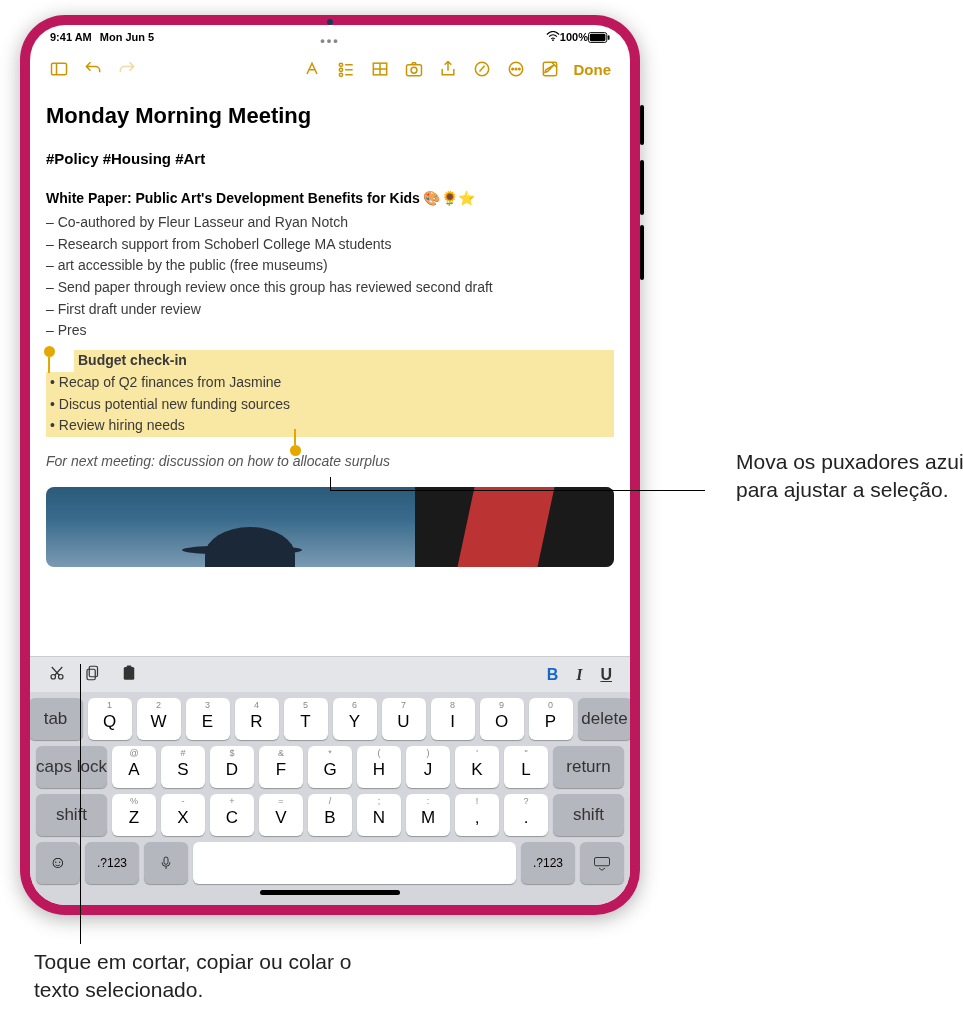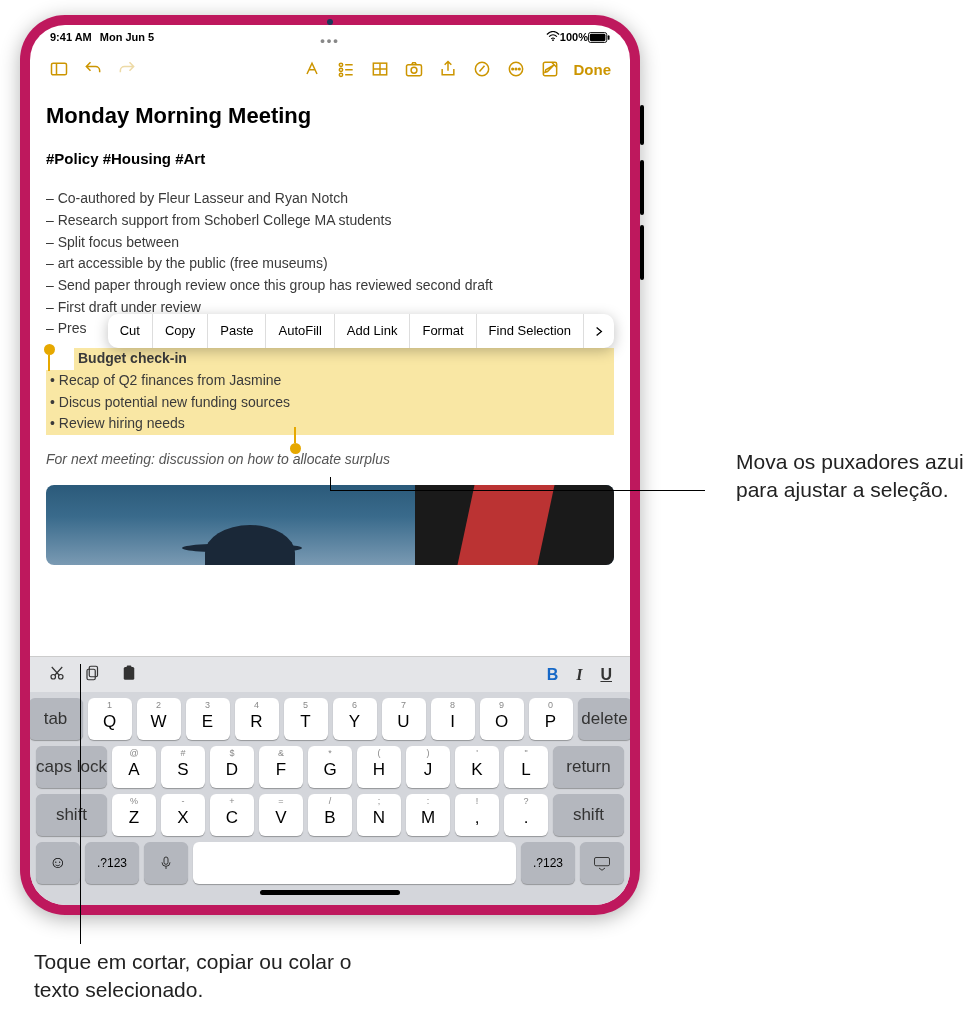--- a/index.html
+++ b/index.html
@@ -197,43 +197,32 @@
             <rect x="4" y="4" width="16" height="16" rx="2"></rect>
             <path d="M14 4 l6 6 M17 7 l-8 8 -3 1 1-3 z"></path>
           </svg>
         </span>
       <span class="done-btn">Done</span>
     </div>
 
     <div class="note-content">
       <div class="note-title">Monday Morning Meeting</div>
       <div class="note-tags">#Policy #Housing #Art</div>
+      <div class="note-subhead">
+        <span>White Paper: Public Art's Development Benefits for Kids</span>
+        <span class="emoji">🎨🌻⭐</span>
+      </div>
       <div class="note-line">– Co-authored by Fleur Lasseur and Ryan Notch</div>
       <div class="note-line">– Research support from Schoberl College MA students</div>
-      <div class="note-line">– Split focus between</div>
       <div class="note-line">– art accessible by the public (free museums)</div>
       <div class="note-line">– Send paper through review once this group has reviewed second draft</div>
       <div class="note-line">– First draft under review</div>
       <div class="note-line">– Pres</div>
 
       <div class="selection-wrap">
-        <div class="context-menu">
-          <div class="cm-item">Cut</div>
-          <div class="cm-item">Copy</div>
-          <div class="cm-item">Paste</div>
-          <div class="cm-item">AutoFill</div>
-          <div class="cm-item">Add Link</div>
-          <div class="cm-item">Format</div>
-          <div class="cm-item">Find Selection</div>
-          <div class="cm-arrow">
-              <svg viewBox="0 0 10 14" width="8">
-                <path d="M2 2 l6 5 -6 5" stroke="#000" fill="none" stroke-width="1.6"></path>
-              </svg>
-            </div>
-        </div>
         <span class="sel-handle sel-handle-start"></span>
         <div class="sel-line sel-head">Budget check-in</div>
         <div class="sel-line">• Recap of Q2 finances from Jasmine</div>
         <div class="sel-line">• Discus potential new funding sources</div>
         <div class="sel-line">• Review hiring needs</div>
         <span class="sel-handle sel-handle-end"></span>
       </div>
 
       <div class="note-italic">For next meeting: discussion on how to allocate surplus</div>
 

